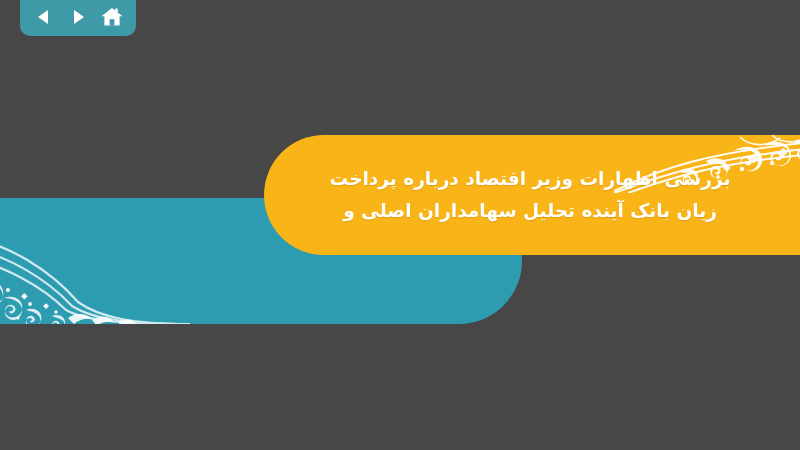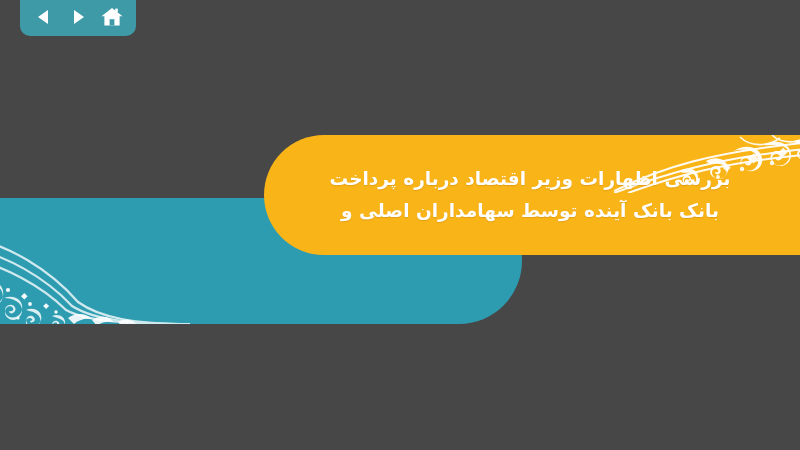--- a/index.html
+++ b/index.html
@@ -235,16 +235,16 @@
       </g>
       <g fill="none" stroke="#ffffff" stroke-width="1.6" opacity="0.9">
         <path d="M126,2 c10,10 28,10 40,1"></path>
         <path d="M158,0 c9,9 26,9 38,1"></path>
       </g>
     </svg>
   </div>
 
   <div id="headline">
     <div class="headline-line">بررسی اظهارات وزیر اقتصاد درباره پرداخت</div>
-    <div class="headline-line">بانک بانک آینده توسط سهامداران اصلی و</div>
+    <div class="headline-line">زیان بانک آینده تحلیل سهامداران اصلی و</div>
   </div>
 
 </div>
 
 </body></html>

